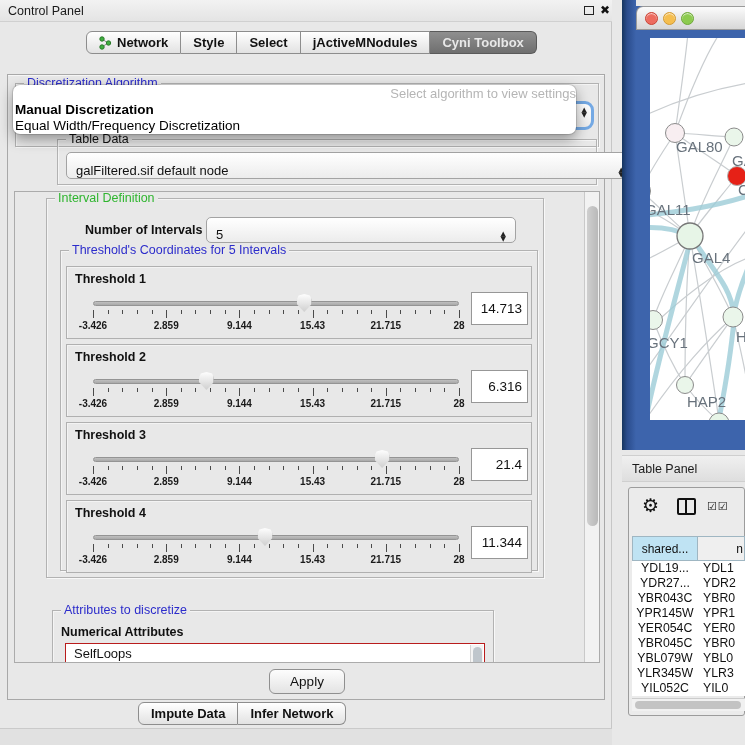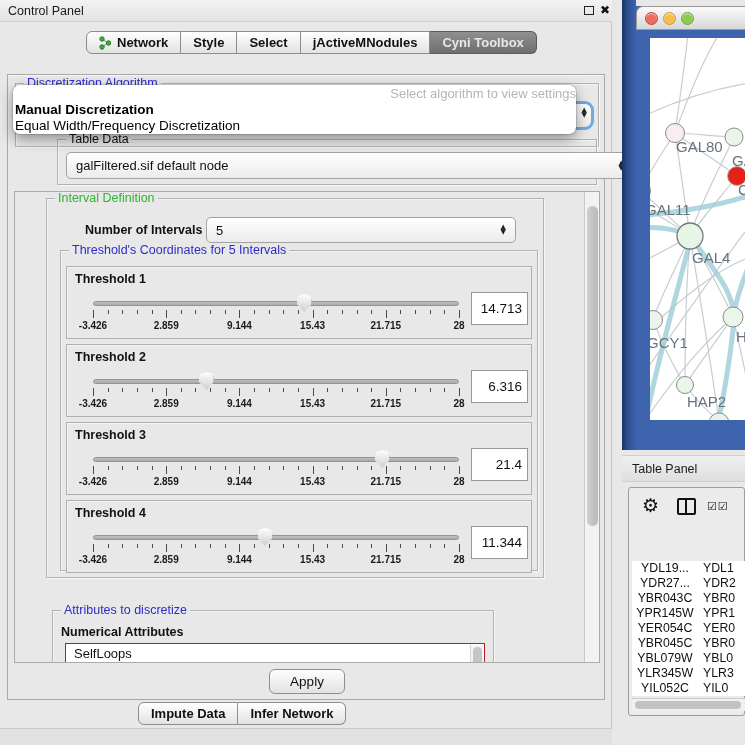--- a/index.html
+++ b/index.html
@@ -24,21 +24,21 @@
 
   .cp-content { left:7px; top:74px; width:598px; height:626px; border:1px solid #A8A8A8; background:#E8E8E8; box-shadow:inset 0 1px 0 #F6F6F6; }
 
   .group { border:1px solid #B2B2B2; box-shadow:1px 1px 0 rgba(255,255,255,.7), inset 1px 1px 0 rgba(255,255,255,.5); }
   .group-title { position:absolute; top:-8px; left:8px; background:#E8E8E8; padding:0 3px; font-size:12.5px; line-height:14px; white-space:nowrap; }
   .t-blue { color:#2C2CCB; }
   .t-green { color:#2FB52F; }
   .t-black { color:#111; }
 
   
-  .combo { background:linear-gradient(#FFFFFF,#ECECEC); border:1px solid #A3A3A3; border-radius:5px; font-size:13px; display:flex; align-items:center; padding:0 9px; }
+  .combo { background:linear-gradient(#FFFFFF,#ECECEC); border:1px solid #A3A3A3; border-radius:5px; font-size:13px; display:flex; align-items:flex-end; padding:0 9px; }
   .spinner { margin-left:auto; display:flex; flex-direction:column; align-items:center; color:#222; font-family:"DejaVu Sans",sans-serif; }
   .spinner span { font-size:7px; line-height:5px; }
 
   .algo-group { left:7px; top:8px; width:584px; height:64px; }
   .algo-ring { left:542px; top:17px; width:36px; height:29px; border:3px solid #74A9E4; border-radius:9px; background:linear-gradient(#FFF,#ECECEC); }
 
   .popup { left:5px; top:10px; width:563px; height:49px; background:#FFFFFF; border-radius:7px; box-shadow:0 5px 14px rgba(0,0,0,.40), 0 0 0 1px rgba(0,0,0,.12); z-index:6; overflow:hidden; }
   .popup-hint { text-align:right; font-size:13px; color:#B5B5B5; line-height:17px; }
   .popup-opt { font-size:13.5px; color:#000; line-height:15.5px; padding-left:2px; }
   .popup-opt.bold { font-weight:bold; }
@@ -469,20 +469,24 @@
 
 <div class="abs tp-header">
   <span class="abs tp-title">Table Panel</span>
 </div>
 
 <div class="abs tp-box">
   <span class="tp-toolbar-icon gear">⚙</span>
   <span class="abs colsplit"></span>
   <span class="tp-toolbar-icon checks">☑☑</span>
 
+  <div class="tp-headrow">
+    <div class="tp-hcell c1">shared...</div>
+    <div class="tp-hcell c2">n</div>
+  </div>
 
   <div class="tp-rows">
     <div class="tp-row">
         <div class="tp-cell c1">YDL19...</div>
         <div class="tp-cell c2">YDL1</div>
       </div>
     <div class="tp-row">
         <div class="tp-cell c1">YDR27...</div>
         <div class="tp-cell c2">YDR2</div>
       </div>

